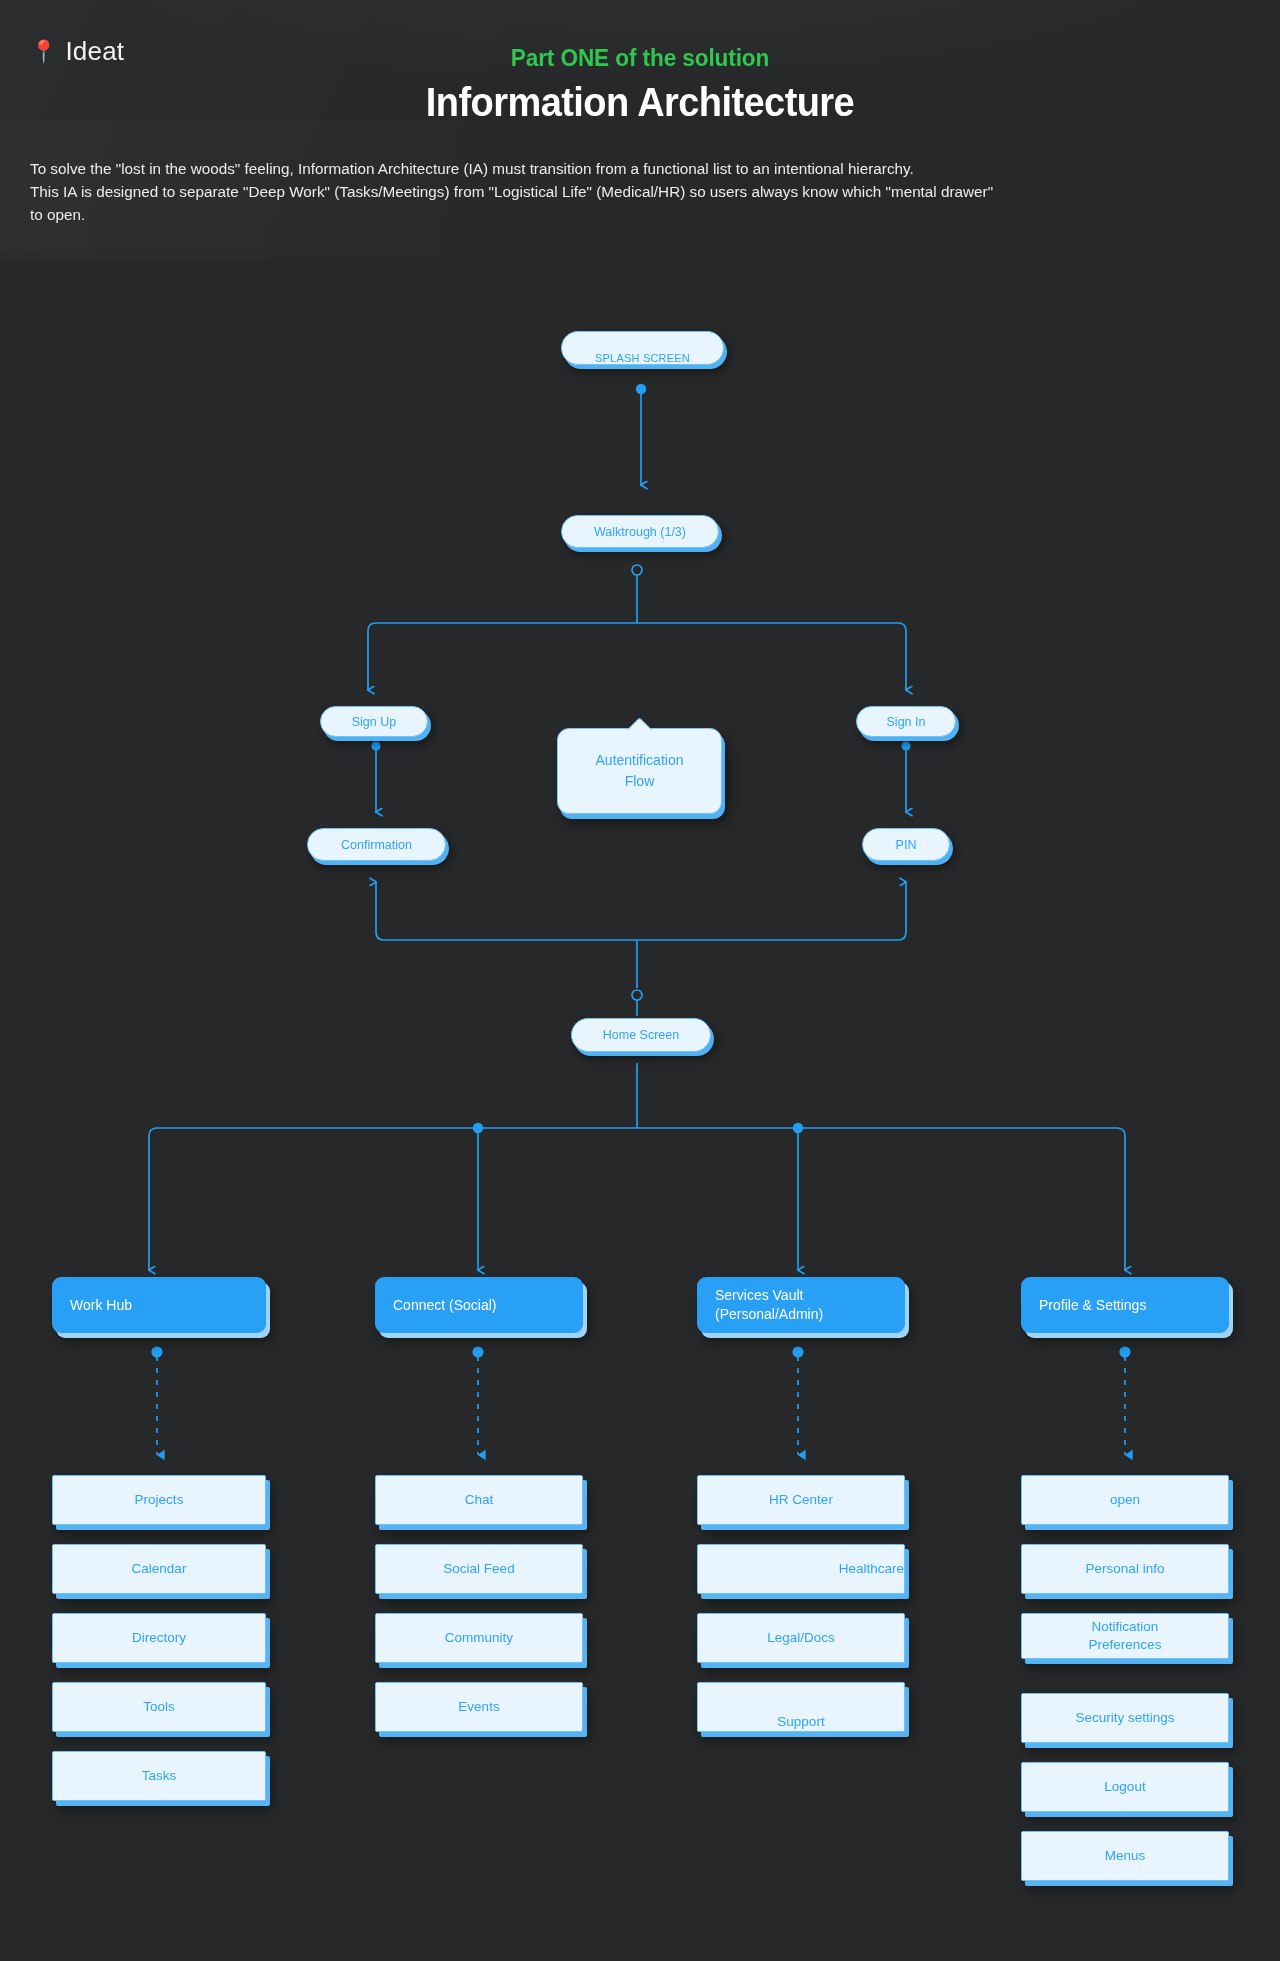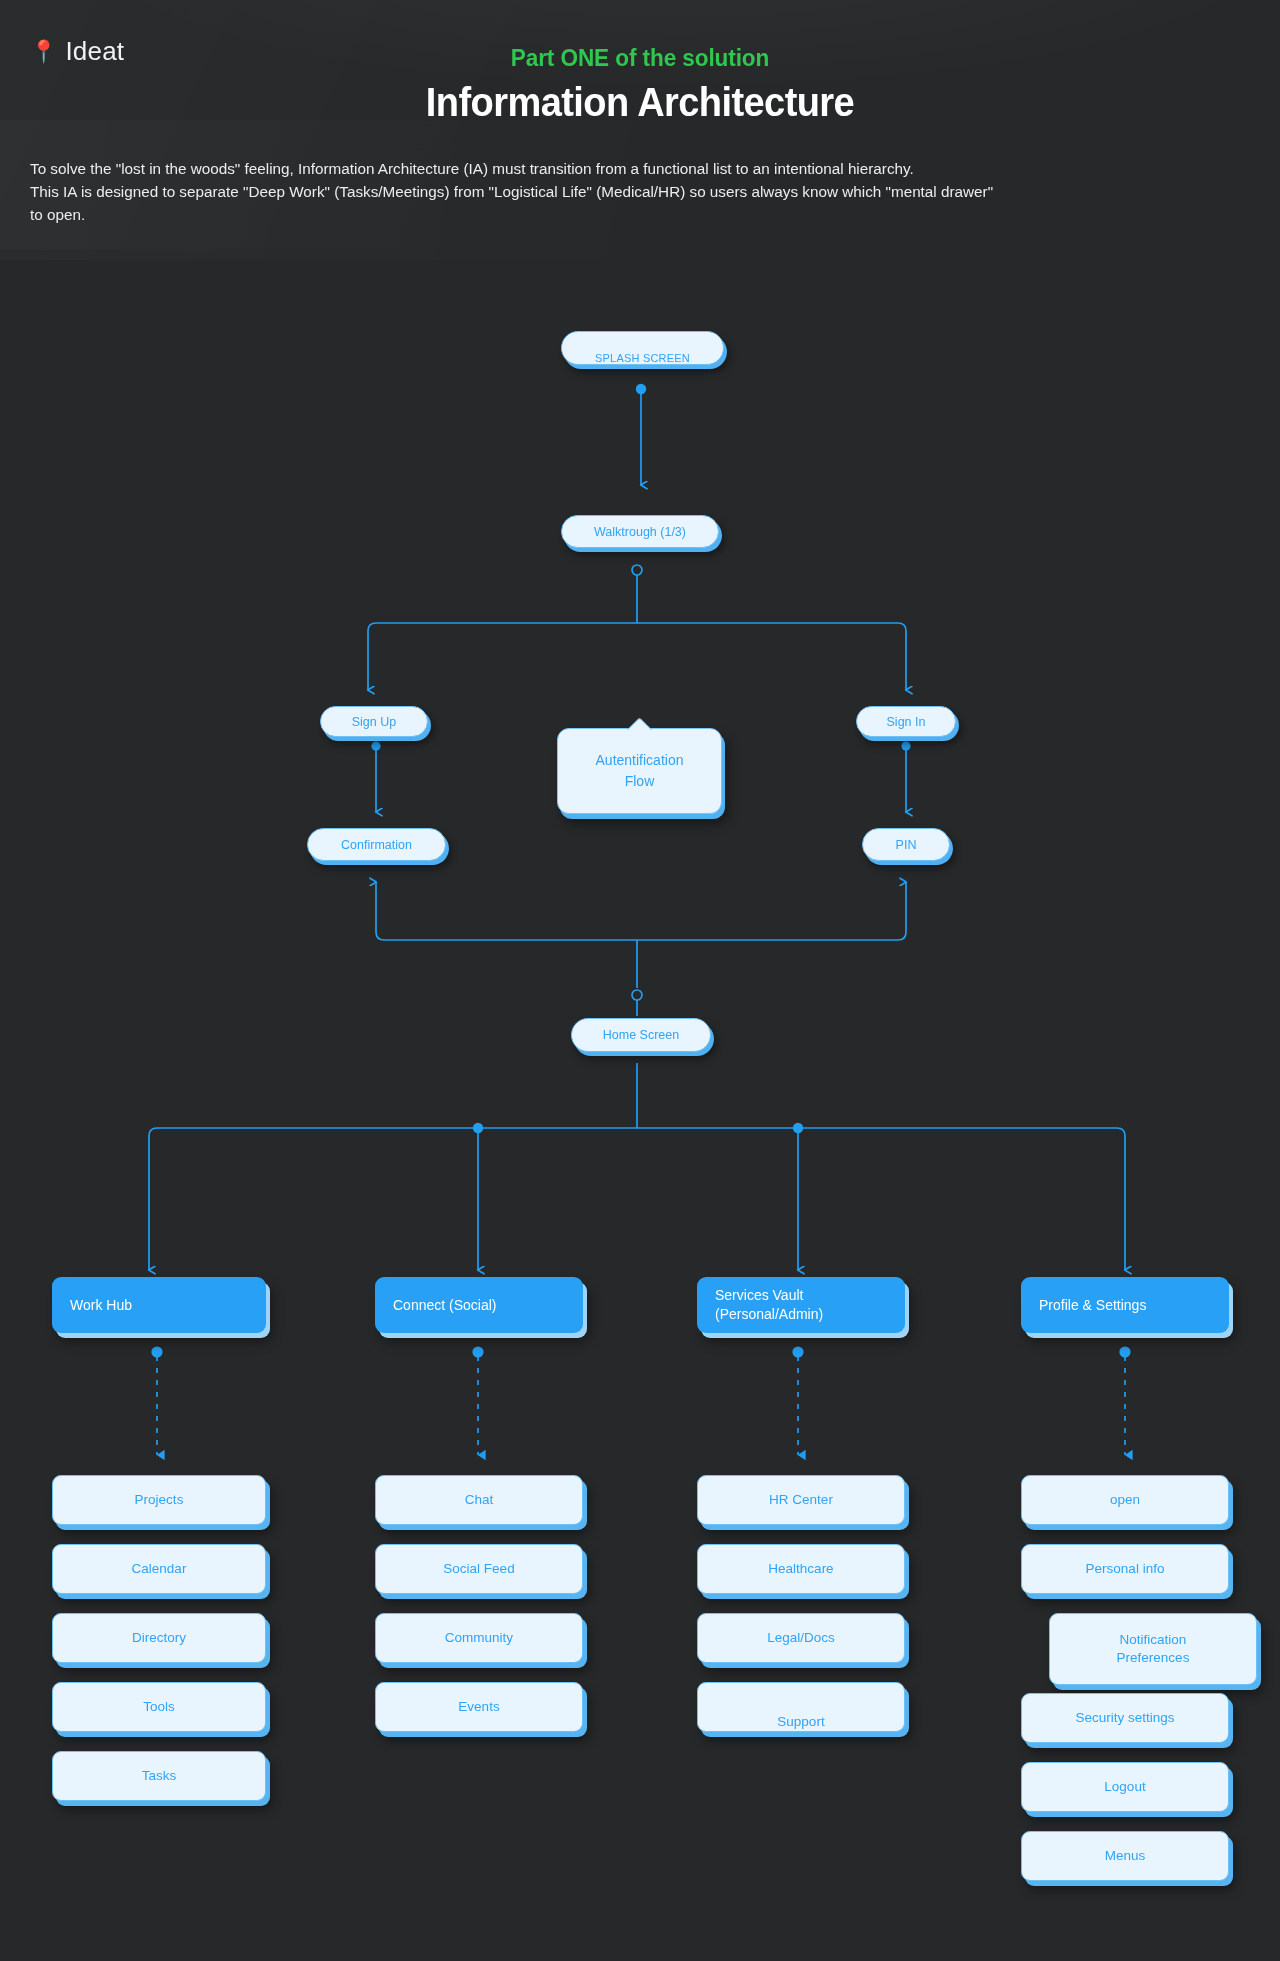--- a/index.html
+++ b/index.html
@@ -112,21 +112,21 @@
     padding:0 18px;
     font-size:14px;line-height:19px;
     box-shadow:4px 5px 0 0 #9fd4f7, 6px 9px 12px rgba(0,0,0,.4);
   }
 
   
   .leaf{
     position:absolute;
     background:var(--pill-bg);
     border:1.8px solid #6ec0f5;
-    border-radius:9px;
+    border-radius:2px;
     color:var(--pill-text);
     display:flex;align-items:center;justify-content:center;text-align:center;
     font-size:13.5px;line-height:18px;
     box-shadow:4px 5px 0 0 #57b4f3, 6px 9px 11px rgba(0,0,0,.42);
   }
 </style>
 </head>
 <body>
 
 <div class="bg-sheen"></div>
@@ -291,37 +291,37 @@
   <div class="leaf" style="left:375px;top:1613px;width:208px;height:50px;">
     <span>Community</span>
   </div>
   <div class="leaf" style="left:375px;top:1682px;width:208px;height:50px;">
     <span>Events</span>
   </div>
 
   <div class="leaf" style="left:697px;top:1475px;width:208px;height:50px;">
     <span>HR Center</span>
   </div>
-  <div class="leaf" style="left:697px;top:1544px;width:208px;height:50px;">
+  <div class="leaf" style="left:697px;top:1544px;width:208px;height:50px;justify-content:flex-end;">
     <span>Healthcare</span>
   </div>
   <div class="leaf" style="left:697px;top:1613px;width:208px;height:50px;">
     <span>Legal/Docs</span>
   </div>
   <div class="leaf" style="left:697px;top:1682px;width:208px;height:50px;align-items:flex-end;">
     <span>Support</span>
   </div>
 
   <div class="leaf" style="left:1021px;top:1475px;width:208px;height:50px;">
     <span>open</span>
   </div>
   <div class="leaf" style="left:1021px;top:1544px;width:208px;height:50px;">
     <span>Personal info</span>
   </div>
-  <div class="leaf" style="left:1021px;top:1613px;width:208px;height:72px;margin-left:28px;">
+  <div class="leaf" style="left:1021px;top:1613px;width:208px;height:46px;">
     <span>Notification<br>Preferences</span>
   </div>
   <div class="leaf" style="left:1021px;top:1693px;width:208px;height:50px;">
     <span>Security settings</span>
   </div>
   <div class="leaf" style="left:1021px;top:1762px;width:208px;height:50px;">
     <span>Logout</span>
   </div>
   <div class="leaf" style="left:1021px;top:1831px;width:208px;height:50px;">
     <span>Menus</span>

